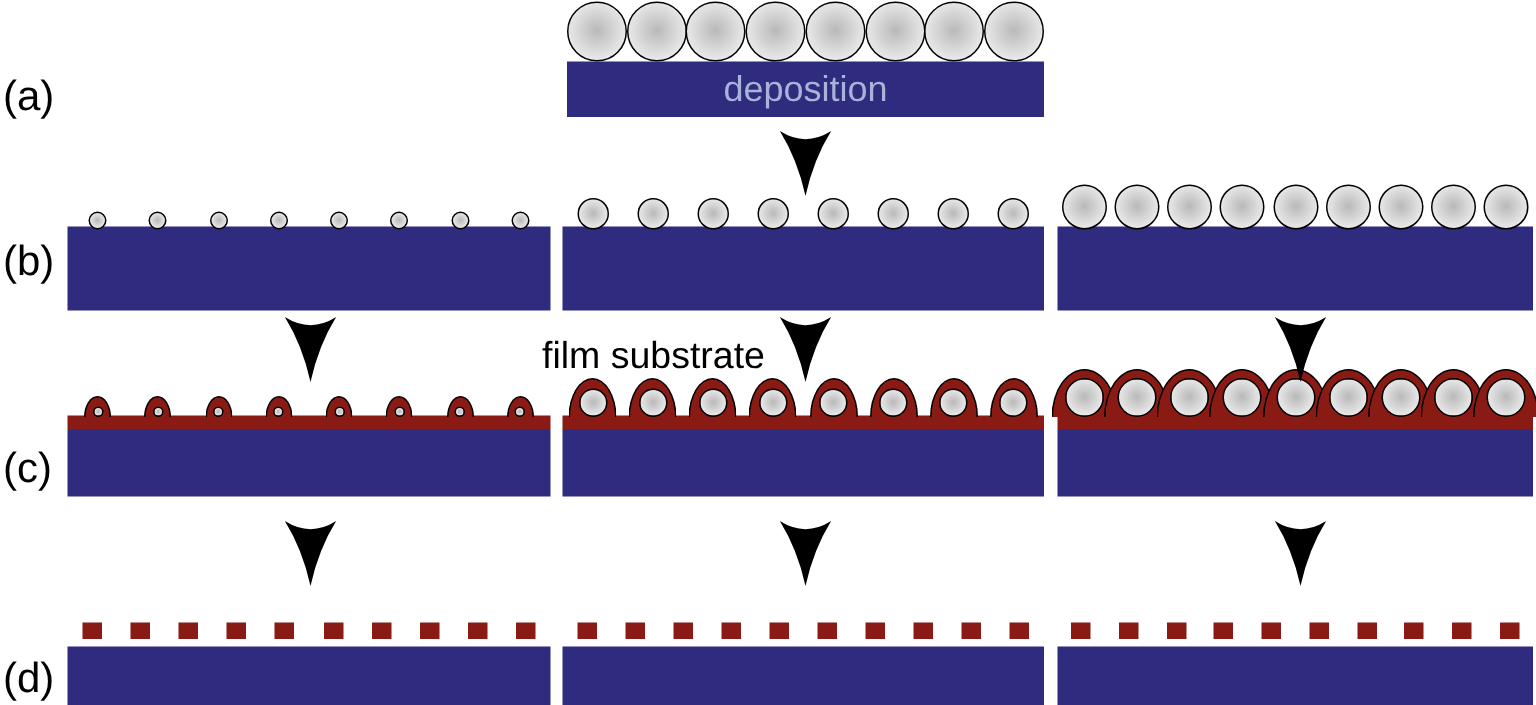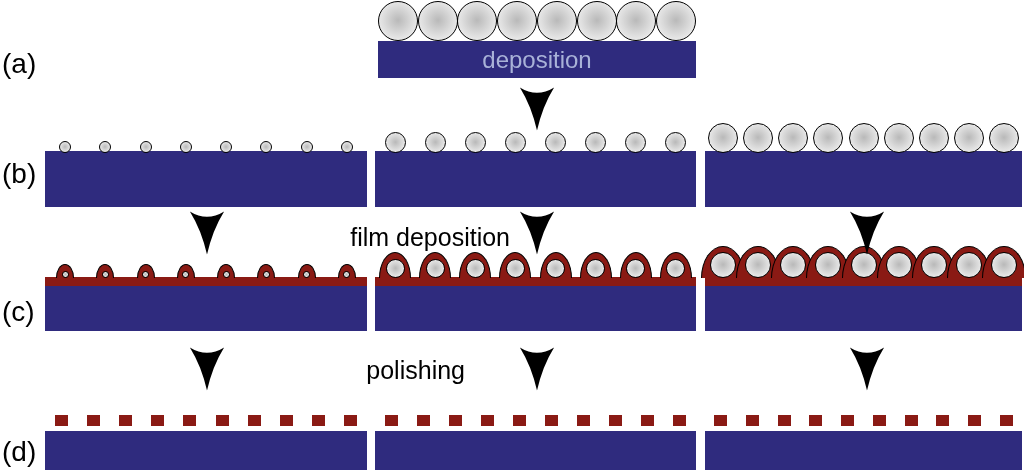--- a/index.html
+++ b/index.html
@@ -51,23 +51,22 @@
   <div class="step-label" style="top:158px">(b)</div>
   <div class="step-label" style="top:296px">(c)</div>
   <div class="step-label" style="top:436px">(d)</div>
 
   <div id="substrate-a">
     <span class="substrate-text">deposition</span>
   </div>
 
 
 
-  <div class="annot" style="left:300px;top:223px;width:210px;text-align:right">film deposition</div>
-
-  <div class="annot" style="left:320px;top:356px;width:145px;text-align:right">polishing</div>
+  <div class="annot" style="left:300px;top:223px;width:210px;text-align:right">film substrate</div>
+
 
 <div class="sphere" style="left: 377.875px; top: 1px; width: 40px; height: 40px;"></div>
     <div class="sphere" style="left: 417.625px; top: 1px; width: 40px; height: 40px;"></div>
     <div class="sphere" style="left: 457.375px; top: 1px; width: 40px; height: 40px;"></div>
     <div class="sphere" style="left: 497.125px; top: 1px; width: 40px; height: 40px;"></div>
     <div class="sphere" style="left: 536.875px; top: 1px; width: 40px; height: 40px;"></div>
     <div class="sphere" style="left: 576.625px; top: 1px; width: 40px; height: 40px;"></div>
     <div class="sphere" style="left: 616.375px; top: 1px; width: 40px; height: 40px;"></div>
     <div class="sphere" style="left: 656.125px; top: 1px; width: 40px; height: 40px;"></div>
     <div class="navy" style="left: 45px; top: 151px; width: 322px; height: 56px;"></div>

